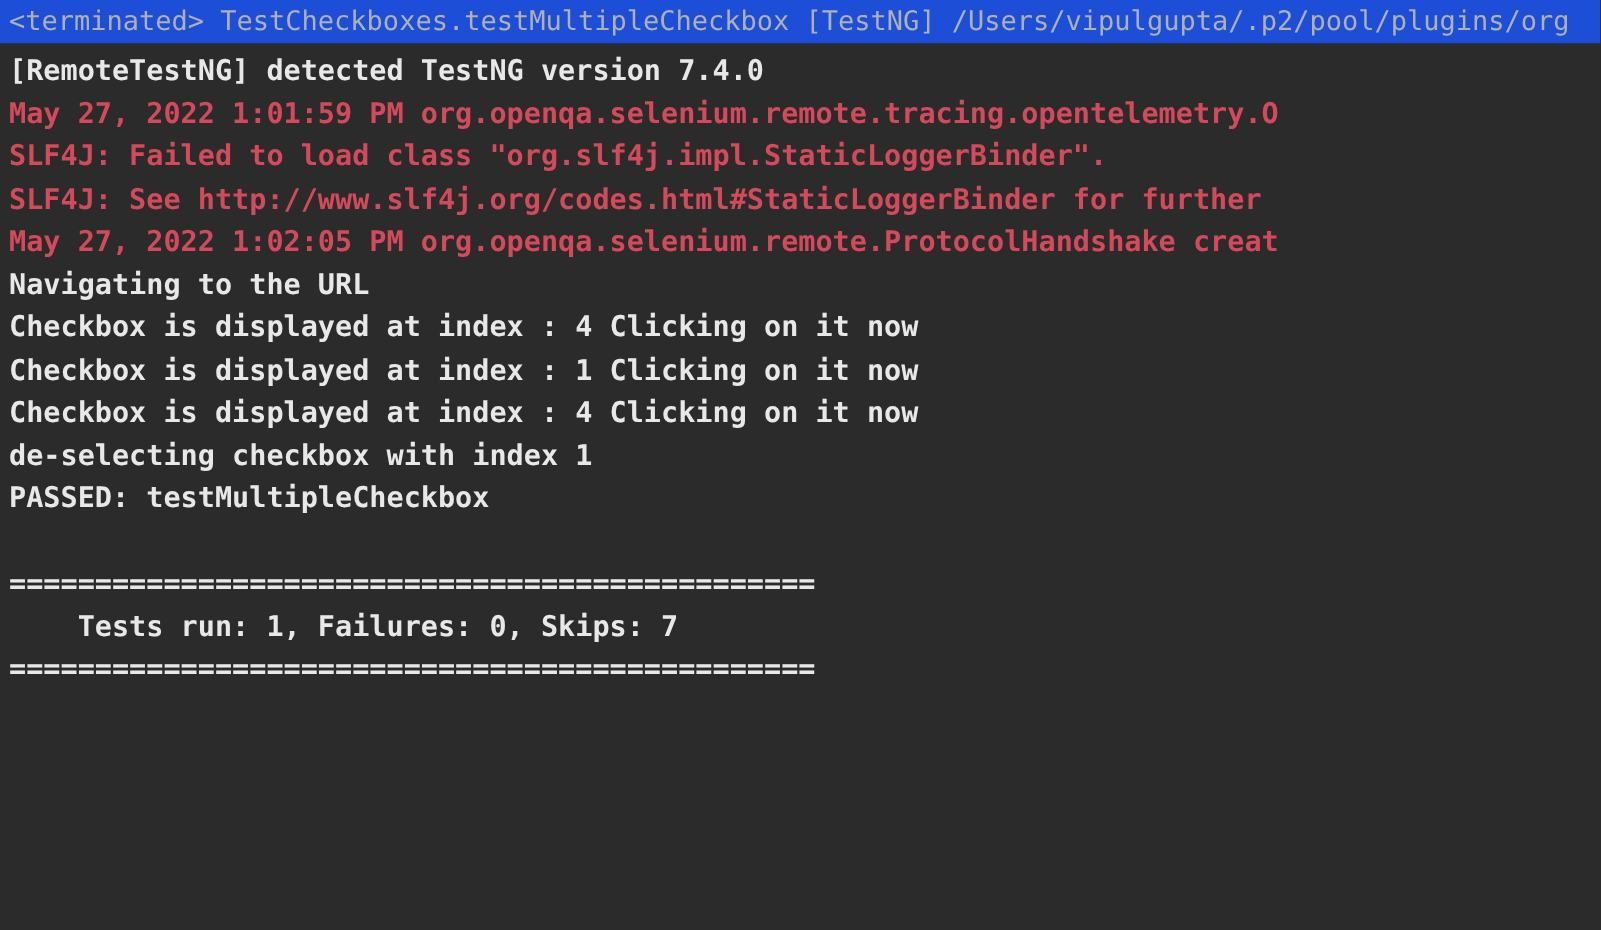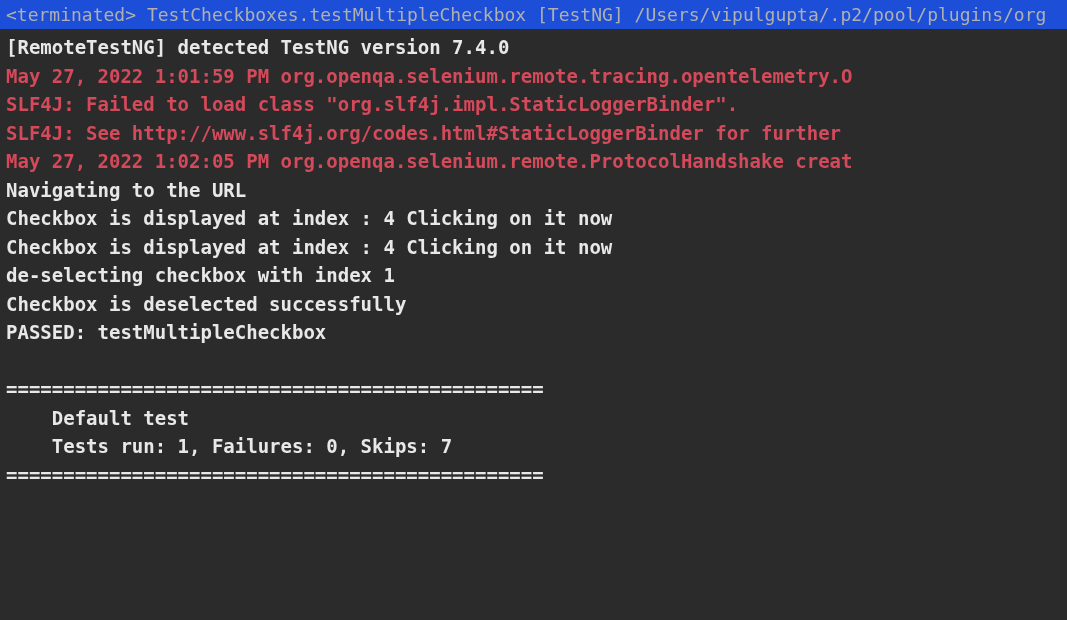--- a/index.html
+++ b/index.html
@@ -49,22 +49,21 @@
 </div>
 
 <div class="console" id="console-container">
 <div class="line white">[RemoteTestNG] detected TestNG version 7.4.0</div>
     <div class="line red">May 27, 2022 1:01:59 PM org.openqa.selenium.remote.tracing.opentelemetry.O</div>
     <div class="line red">SLF4J: Failed to load class "org.slf4j.impl.StaticLoggerBinder".</div>
     <div class="line red">SLF4J: See http://www.slf4j.org/codes.html#StaticLoggerBinder for further </div>
     <div class="line red">May 27, 2022 1:02:05 PM org.openqa.selenium.remote.ProtocolHandshake creat</div>
     <div class="line white">Navigating to the URL</div>
     <div class="line white">Checkbox is displayed at index : 4 Clicking on it now</div>
+    <div class="line white">Checkbox is displayed at index : 1 Clicking on it now</div>
     <div class="line white">Checkbox is displayed at index : 4 Clicking on it now</div>
     <div class="line white">de-selecting checkbox with index 1</div>
-    <div class="line white">Checkbox is deselected successfully</div>
     <div class="line white">PASSED: testMultipleCheckbox</div>
     <div class="line white">&nbsp;</div>
     <div class="line white">===============================================</div>
-    <div class="line white">    Default test</div>
     <div class="line white">    Tests run: 1, Failures: 0, Skips: 7</div>
     <div class="line white">===============================================</div>
   </div>
 
 </body></html>

